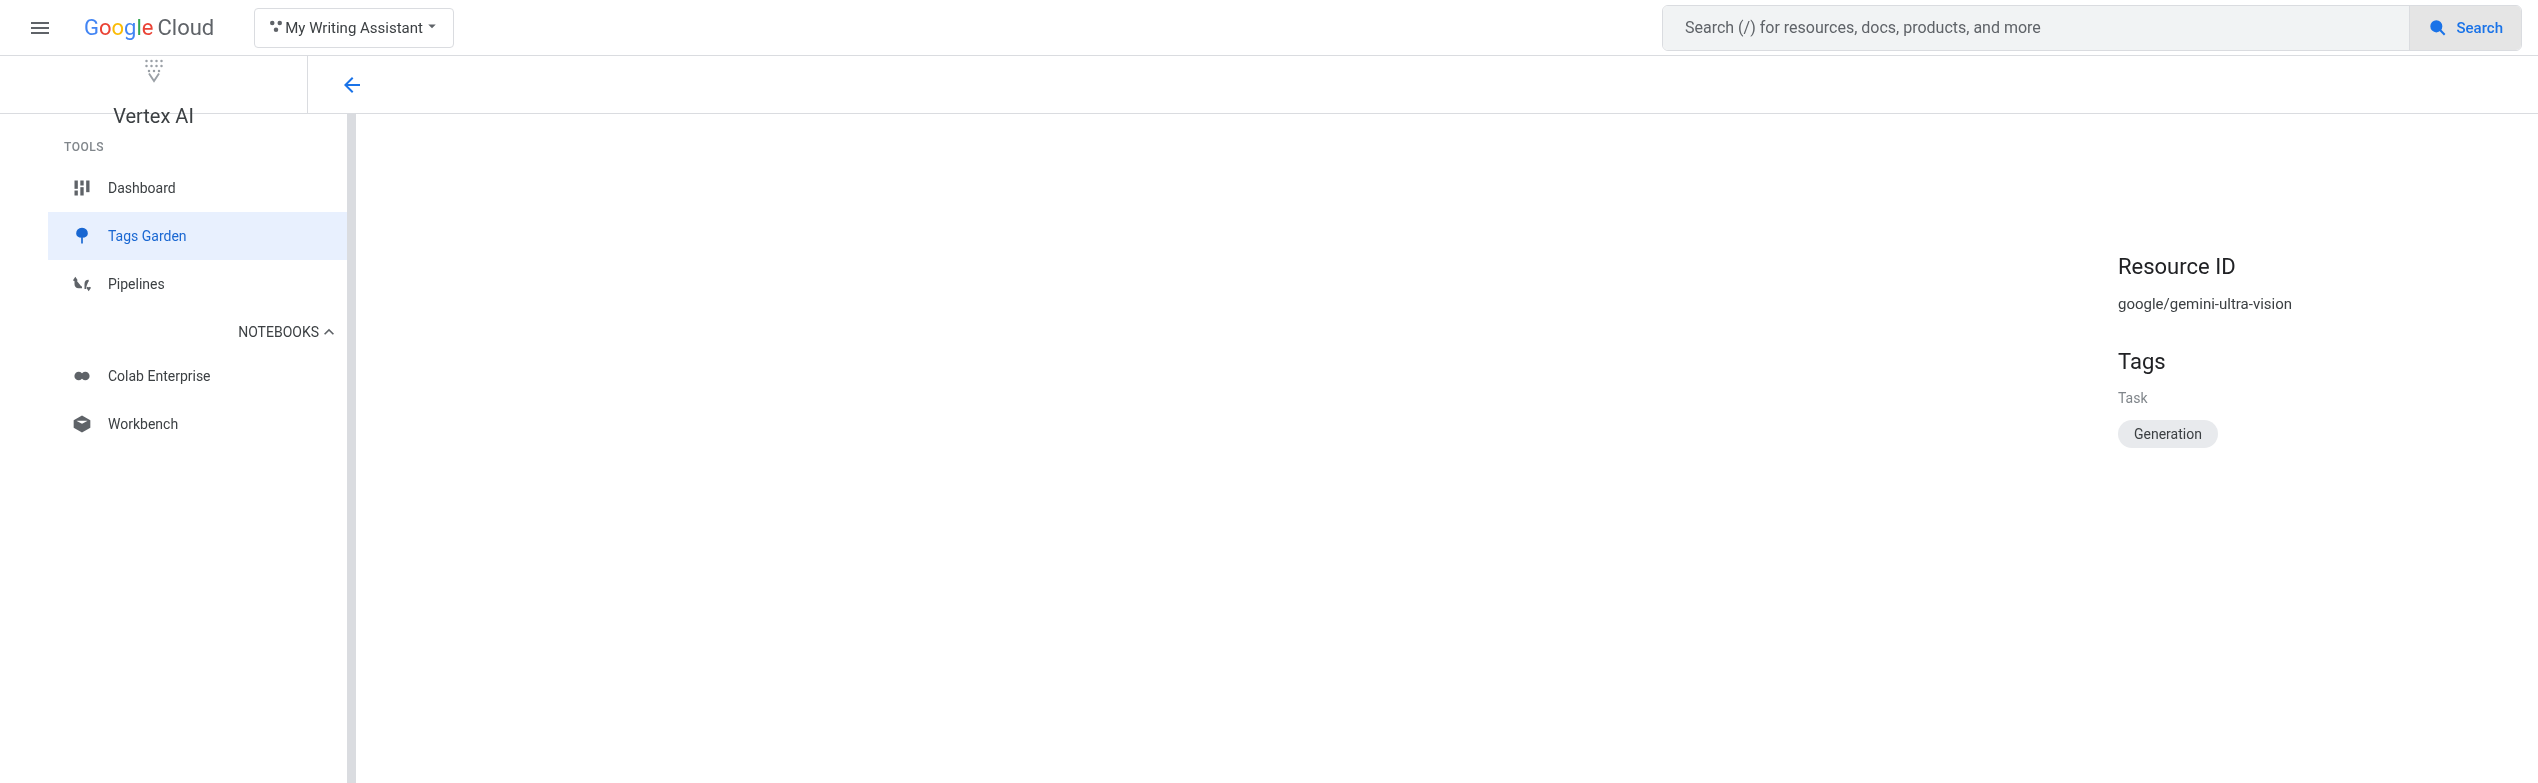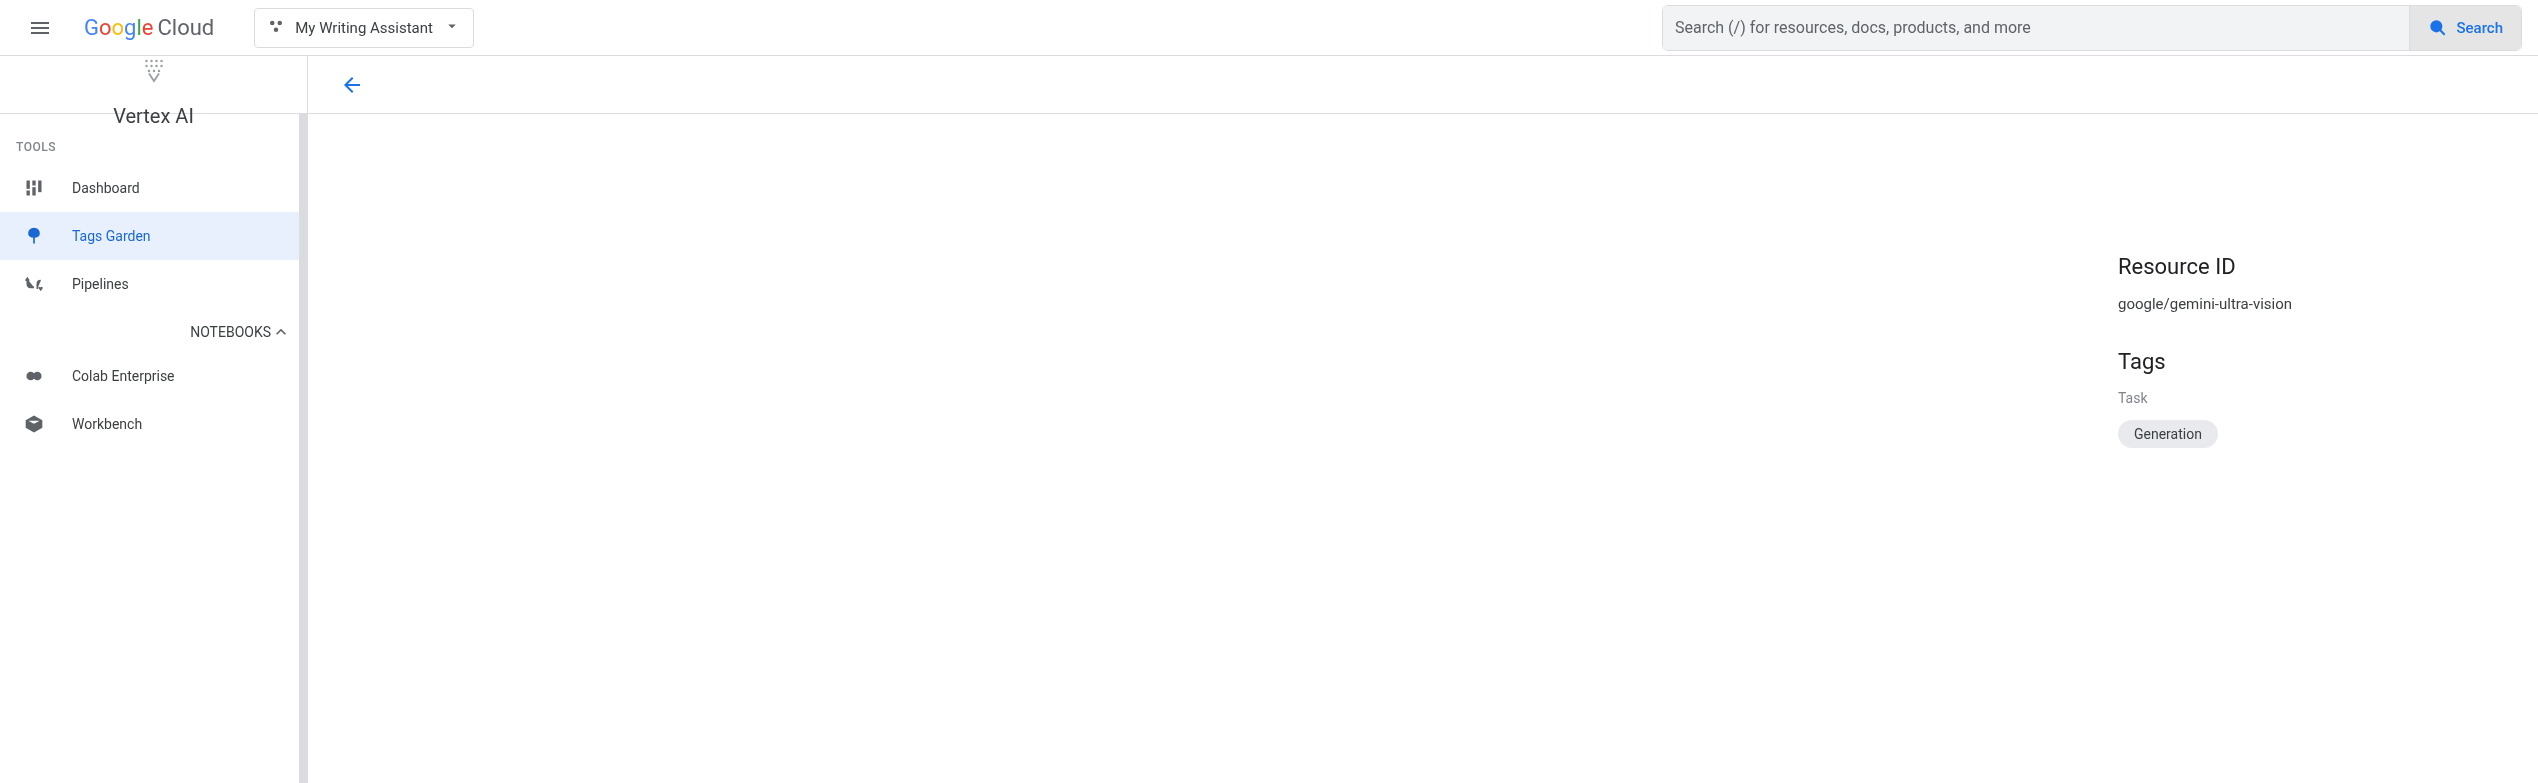--- a/index.html
+++ b/index.html
@@ -51,21 +51,20 @@
     .logo .cloud { color: #5f6368; margin-left: 4px; }
     
     .project-selector {
       display: flex;
       align-items: center;
       border: 1px solid #dadce0;
       border-radius: 4px;
       height: 40px;
       padding: 0 12px;
       cursor: pointer;
-      gap: 10px;
       margin-left: 20px;
     }
     .project-dots svg { width: 18px; height: 18px; fill: #5f6368; }
     .project-name { font-size: 15px; color: #3c4043; }
     .project-caret svg { width: 18px; height: 18px; fill: #5f6368; }
     
     .search-wrapper {
       display: flex;
       margin-left: auto;
       align-items: center;
@@ -74,21 +73,21 @@
       height: 46px;
       overflow: hidden;
       width: 860px;
     }
     .search-input-area {
       flex: 1;
       background: #f1f3f4;
       height: 100%;
       display: flex;
       align-items: center;
-      padding: 0 12px;
+      padding: 0 22px;
     }
     .search-input-area input {
       width: 100%;
       border: none;
       background: transparent;
       outline: none;
       font-size: 16px;
       color: #3c4043;
     }
     .search-input-area input::placeholder {
@@ -151,20 +150,21 @@
       display: flex;
       min-height: calc(100vh - 114px);
     }
     
     .sidebar {
       width: 308px;
       flex-shrink: 0;
       border-right: 1px solid #dadce0;
       position: relative;
       padding-top: 12px;
+      margin-left: 48px;
     }
     .sidebar-scroll-indicator {
       position: absolute;
       right: 0;
       top: 0;
       width: 8px;
       height: 100%;
       background: #dadce0;
     }
     
@@ -186,21 +186,21 @@
     .section-header .section-label-text {
       font-size: 14px;
       font-weight: 400;
       color: #3c4043;
     }
     .section-header svg { width: 20px; height: 20px; fill: #5f6368; }
     
     .nav-item {
       display: flex;
       align-items: center;
-      gap: 28px;
+      gap: 16px;
       height: 48px;
       padding: 0 24px;
       cursor: pointer;
       font-size: 14px;
       color: #3c4043;
     }
     .nav-item.active {
       background: #e8f0fe;
       color: #1967d2;
     }

